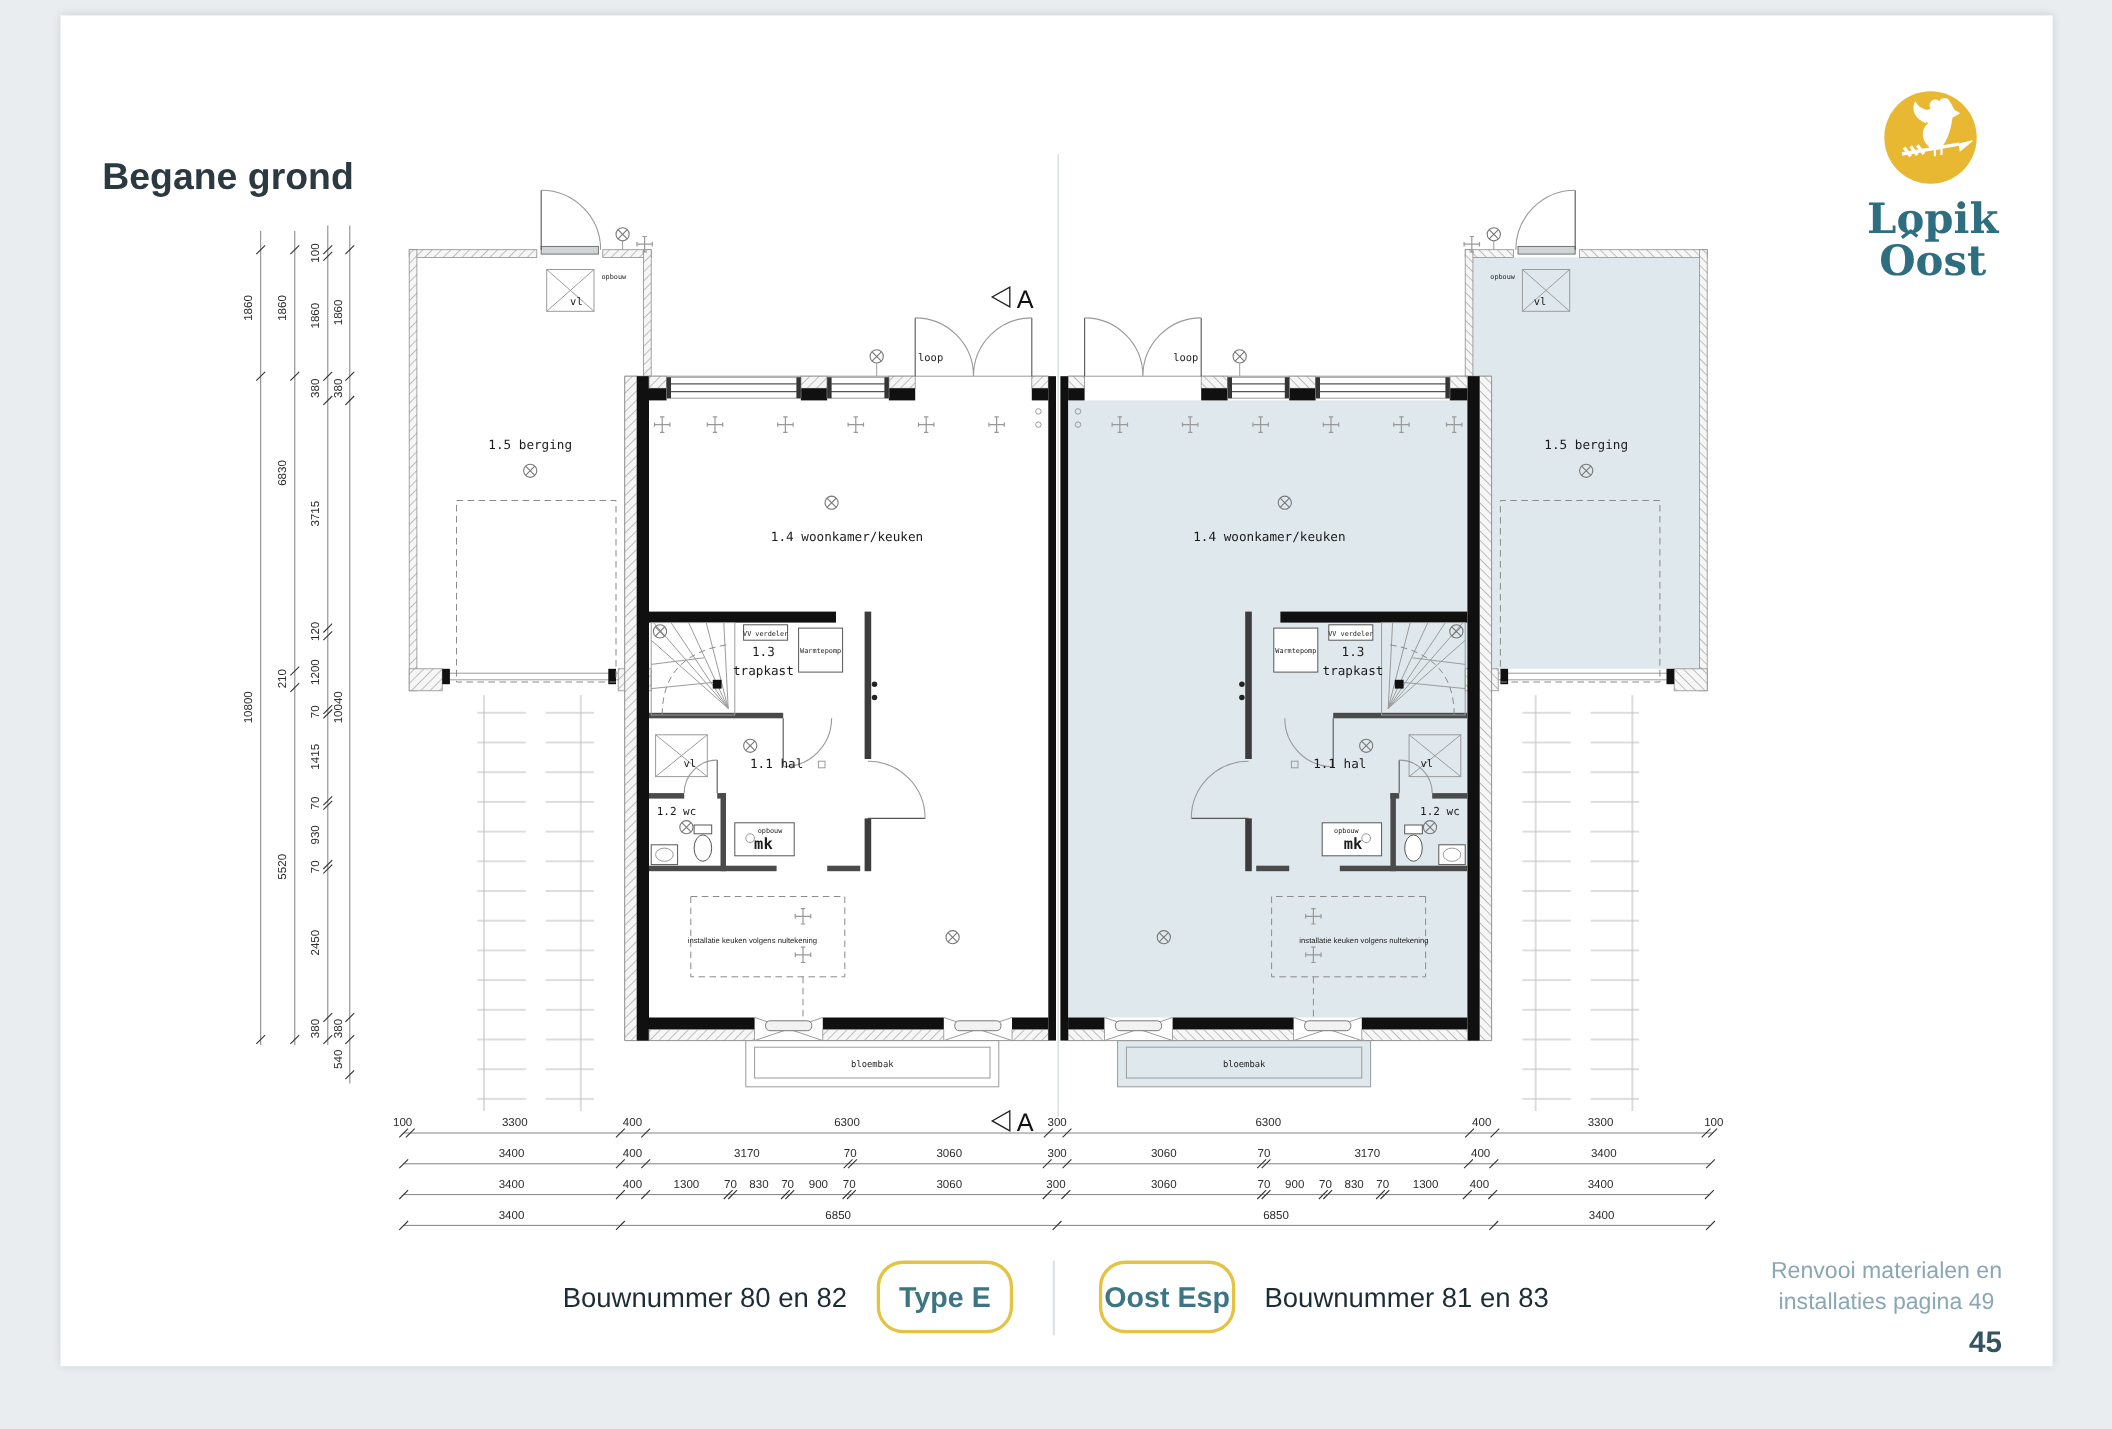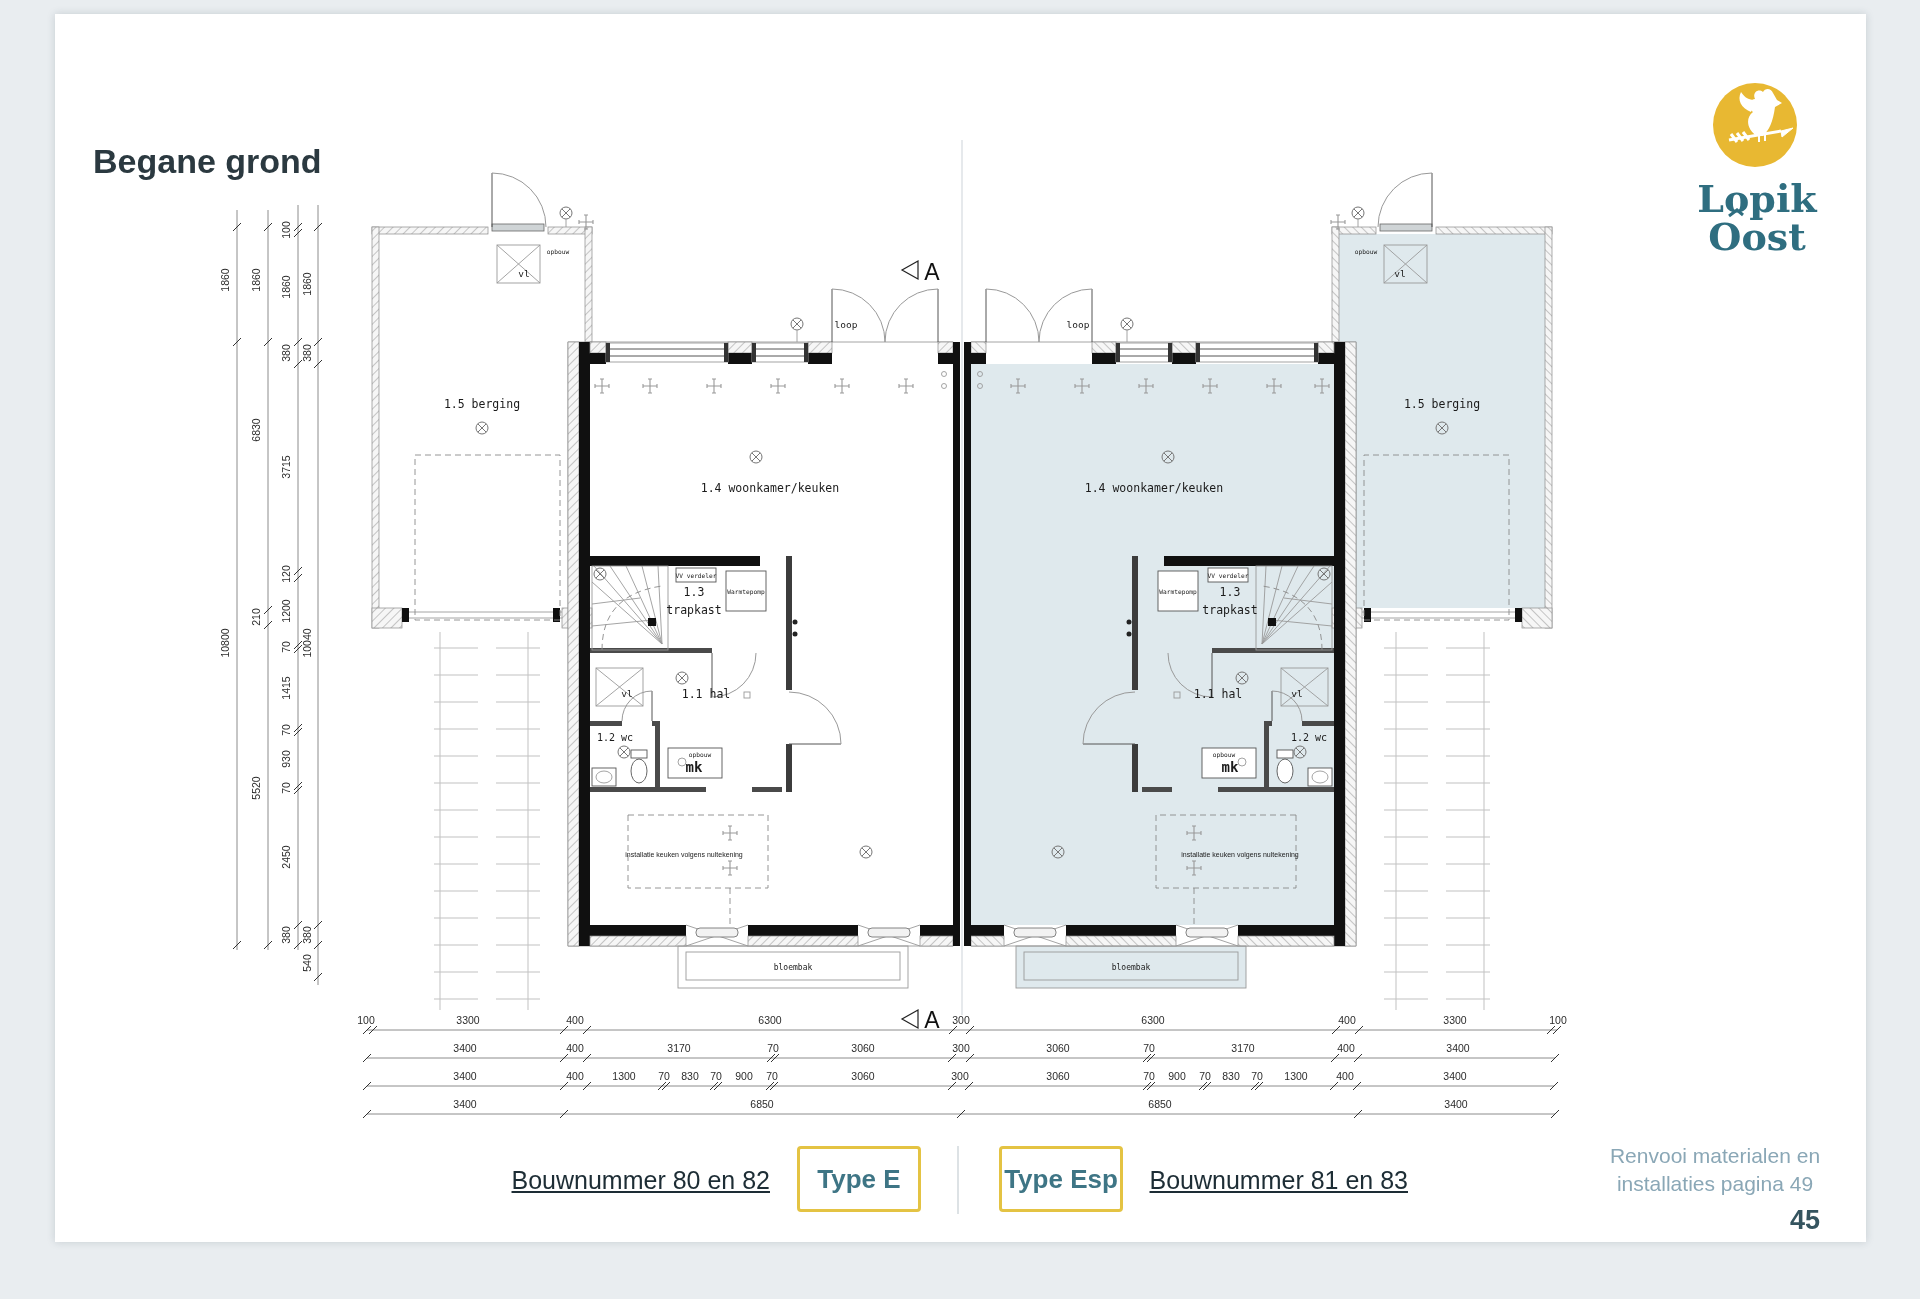--- a/index.html
+++ b/index.html
@@ -3,24 +3,24 @@
 <meta charset="utf-8">
 <style>
   html,body{margin:0;padding:0;background:#e9edf0;font-family:"Liberation Sans",sans-serif;}
   .stage{position:relative;width:1920px;height:1299px;background:#e9edf0;overflow:hidden;}
   .page{position:absolute;left:55px;top:14px;width:1811px;height:1228px;background:#ffffff;box-shadow:0 0 8px rgba(40,60,70,.18);}
   .title{position:absolute;left:92px;top:82px;font-size:46px;font-weight:bold;color:#3e7585;letter-spacing:.5px;}
   .subtitle{position:absolute;left:93px;top:142px;font-size:34px;font-weight:600;color:#2b3940;}
   .logo{position:absolute;left:1685px;top:78px;width:150px;height:190px;}
   .note{position:absolute;left:1590px;top:1142px;width:250px;text-align:center;font-size:21px;line-height:28px;color:#8aa7b6;}
   .pageno{position:absolute;left:1770px;top:1205px;width:70px;text-align:center;font-size:27px;font-weight:bold;color:#35545f;}
-  .cap{position:absolute;top:1163px;height:34px;line-height:34px;font-size:25px;color:#1d2d35;font-weight:500;text-decoration:underline;}
+  .cap{position:absolute;top:1163px;height:34px;line-height:34px;font-size:25px;color:#1d2d35;font-weight:500;}
   .capL{left:510px;width:260px;text-align:right;}
   .capR{left:1148px;width:260px;text-align:right;}
-  .badge{position:absolute;top:1146px;height:60px;line-height:60px;text-align:center;font-size:26px;font-weight:600;color:#3e7585;border:3px solid #e4c343;border-radius:4px;background:#fff;}
+  .badge{position:absolute;top:1146px;height:60px;line-height:60px;text-align:center;font-size:26px;font-weight:600;color:#3e7585;border:3px solid #e4c343;border-radius:24px;background:#fff;}
   .bdgL{left:797px;width:118px;}
   .bdgR{left:999px;width:118px;}
   .vdiv{position:absolute;left:957px;top:1146px;width:2px;height:68px;background:#dde2e5;}
   svg{position:absolute;left:0;top:0;}
   svg text{font-family:"DejaVu Sans Mono",monospace;fill:#1b1b1b;}
   .s11{font-size:11.5px;} .s10{font-size:10px;} .s9{font-size:9.5px;} .s8{font-size:8px;}
   .s7{font-size:7px;} .s6{font-size:6.2px;} .mkt{font-size:14px;font-weight:bold;}
   .dim{font-family:"Liberation Sans",sans-serif;font-size:10.5px;fill:#2c2c2c;}
   .sec{font-family:"Liberation Sans",sans-serif;font-size:23px;fill:#111;}
   .logoTxt{font-family:"DejaVu Serif",serif;font-weight:bold;fill:#2f6e80;}
@@ -364,21 +364,21 @@
           <text class="dim" x="1160" y="1108">6850</text>
           <text class="dim" x="1456" y="1108">3400</text>
         </g>
       </g>
     </g>
   </svg>
 
   <div class="cap capL">Bouwnummer 80 en 82</div>
   <div class="badge bdgL">Type E</div>
   <div class="vdiv"></div>
-  <div class="badge bdgR">Type Esp</div>
+  <div class="badge bdgR">Oost Esp</div>
   <div class="cap capR">Bouwnummer 81 en 83</div>
 
   <div class="note">
     <div>Renvooi materialen en</div>
     <div>installaties pagina 49</div>
   </div>
   <div class="pageno">45</div>
 </div>
 
 </body></html>

